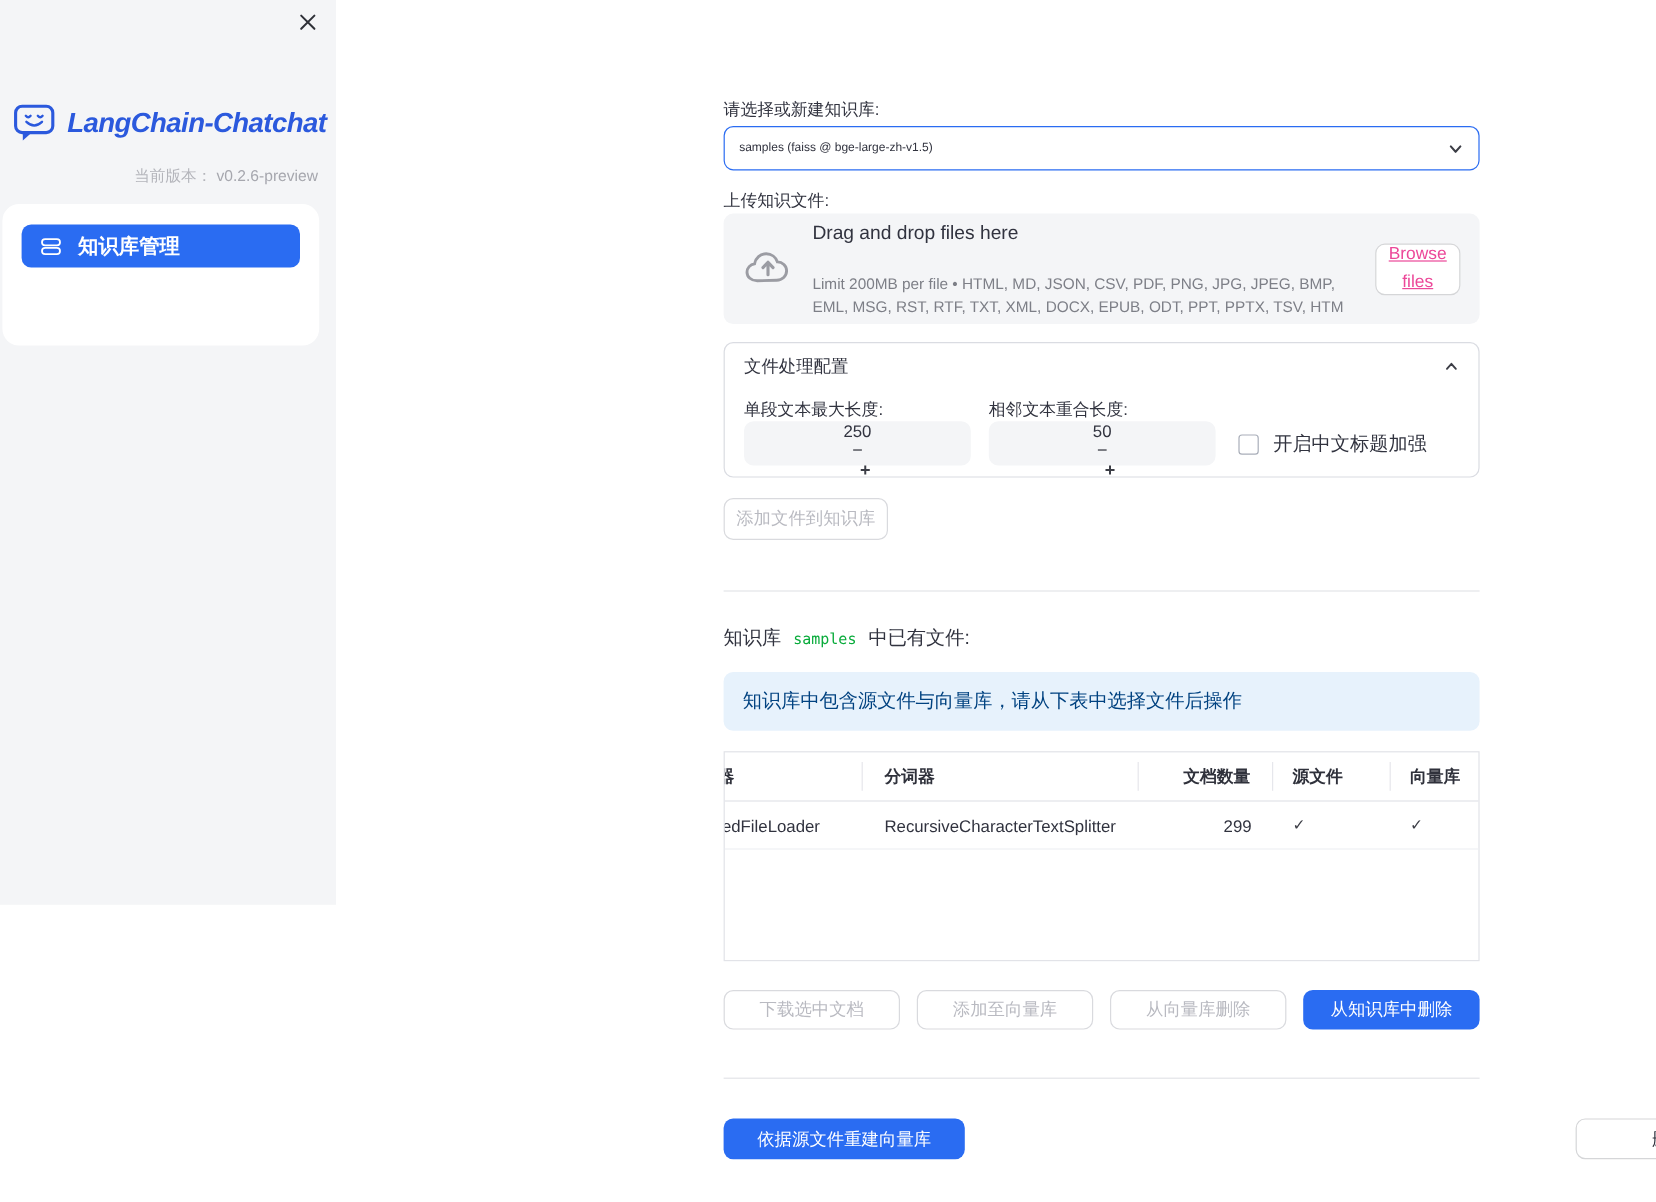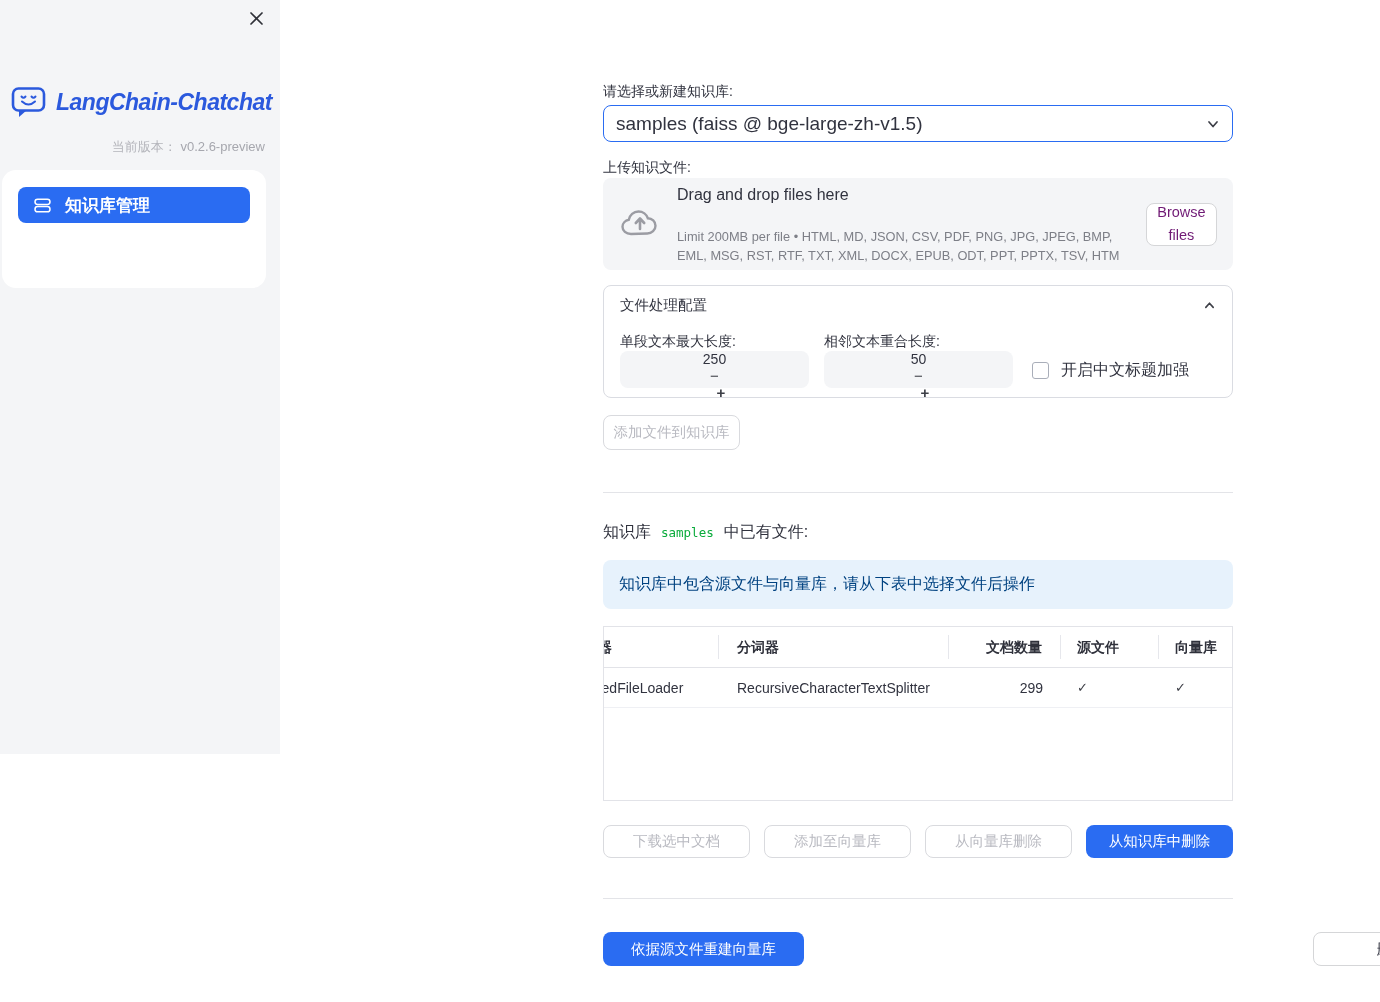--- a/index.html
+++ b/index.html
@@ -20,30 +20,30 @@
   .menu-card { position:absolute; left:2px; top:170px; width:264px; height:118px; background:#ffffff; border-radius:14px; padding:17px 16px; }
   .menu-item { height:36px; display:flex; align-items:center; gap:13px; padding:0 15px; border-radius:8px; font-size:17px; color:#31333f; cursor:pointer; margin-bottom:9px; }
   .menu-item.active { background:#2a6cf2; color:#ffffff; font-weight:bold; }
 
   
   .main { position:absolute; left:280px; top:0; width:1100px; height:1002px; background:#ffffff; }
   .blk { position:absolute; left:323px; width:630px; }
   .field-label { font-size:14px; color:#31333f; }
 
   .selectbox { top:105px; height:37px; border:1px solid #2a6cf2; border-radius:8px; background:#fff;
-    display:flex; align-items:center; padding:0 12px; font-size:19px; cursor:pointer; }
+    display:flex; align-items:center; padding:0 12px; font-size:10px; cursor:pointer; }
   .selectbox .chev { margin-left:auto; display:flex; }
 
   .dropzone { top:178px; height:92px; background:#f4f5f7; border-radius:8px; display:flex; align-items:center; padding:0 16px; gap:16px; }
   .dz-text { line-height:1.5; }
   .dz-title { font-size:16px; color:#31333f; margin-bottom:20px; }
   .dz-hint { font-size:12.8px; color:#7d7f87; max-width:460px; }
   .browse-btn { margin-left:auto; width:72px; height:43px; background:#fff; border:1px solid #d5d6d8; border-radius:8px;
-    font-size:14.5px; color:#701a75; line-height:1.6; text-align:center; display:flex; align-items:center; justify-content:center; cursor:pointer;
-    font-family:"Liberation Sans", sans-serif; padding:0 6px; }
+    font-size:14.5px; color:#ec4899; line-height:1.6; text-align:center; display:flex; align-items:center; justify-content:center; cursor:pointer;
+    font-family:"Liberation Sans", sans-serif; padding:0 6px;text-decoration:underline; }
 
   .expander { top:285px; height:113px; border:1px solid #dadce2; border-radius:8px; background:#fff; }
   .exp-header { height:38px; display:flex; align-items:center; padding:0 16px; font-size:14.5px; cursor:pointer; }
   .exp-header .chev { margin-left:auto; display:flex; }
   .exp-label1 { position:absolute; left:16px; top:47px; }
   .exp-label2 { position:absolute; left:220px; top:47px; }
   .num-input { position:absolute; top:65px; width:189px; height:37px; background:#f4f5f7; border-radius:8px;
     display:flex; align-items:center; padding:0 14px; font-size:14px;flex-direction:column; }
   .num-input .val { flex:1; }
   .step { color:#3c3e46; font-size:15px; cursor:pointer; width:16px; text-align:center; }

